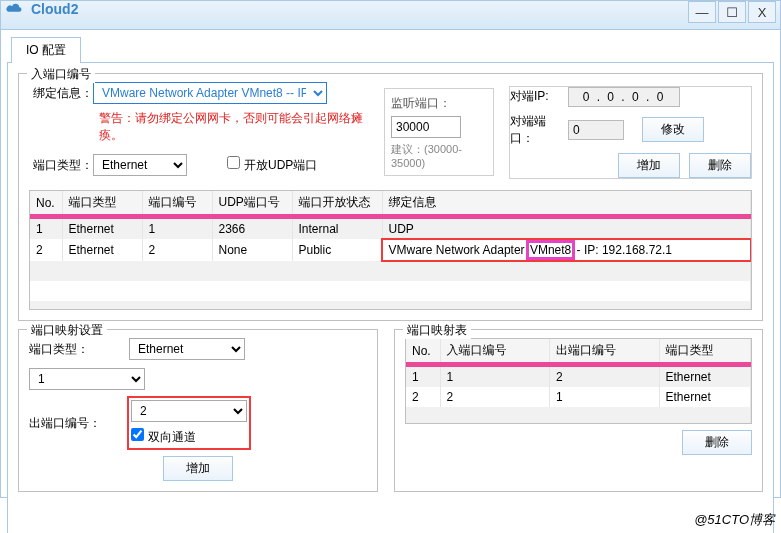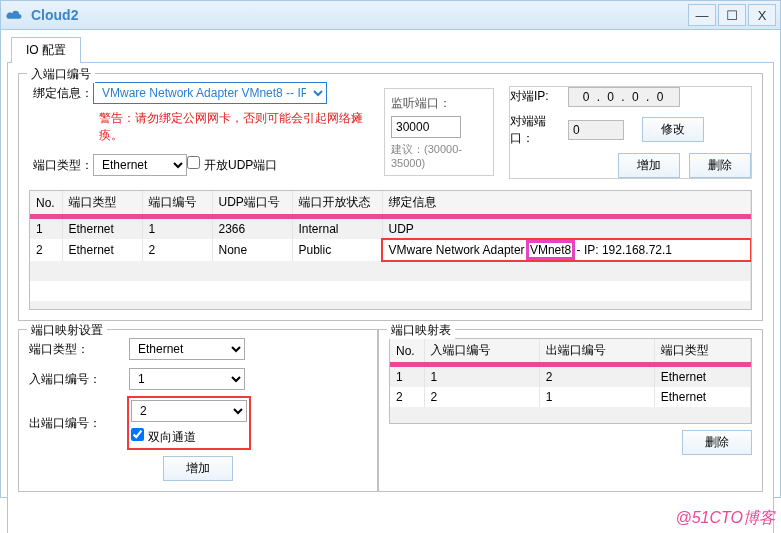--- a/index.html
+++ b/index.html
@@ -1,17 +1,17 @@
 <!DOCTYPE html>
 <html><head>
 <meta charset="utf-8">
 <style>
 * { box-sizing: border-box; margin: 0; padding: 0; font-family: "Microsoft YaHei", Arial, sans-serif; font-size: 12px; }
 body { background: #fff; width: 781px; height: 533px; position: relative; }
-.titlebar { height: 30px; background: linear-gradient(#eaf3fb,#d6e8f7); border: 1px solid #a8c8e4; display: flex; align-items: center; padding: 0 4px; }
+.titlebar { height: 30px; background: linear-gradient(#eaf3fb,#d6e8f7); border: 1px solid #a8c8e4; display: flex; padding: 0 4px; }
 .titlebar .logo { color: #3b87c8; font-weight: bold; font-size: 14px; margin-left: 4px; }
 .titlebar .cloud-icon { width: 18px; height: 14px; margin-right: 4px; }
 .titlebar .win-controls { margin-left: auto; display: flex; }
 .titlebar .win-btn { width: 28px; height: 22px; border: 1px solid #a8c8e4; background: #eaf3fb; margin-left: 2px; display: flex; align-items: center; justify-content: center; font-size: 13px; color: #333; }
 .body-wrap { border: 1px solid #a8c8e4; border-top: none; height: 468px; padding: 6px; }
 .tab-row { display: flex; }
 .tab { border: 1px solid #a8c8e4; border-bottom: none; background: #fff; padding: 4px 14px; margin-left: 4px; position: relative; top: 1px; z-index: 2; }
 .tab-panel { border: 1px solid #a8c8e4; height: 473px; padding: 10px; background: #fff; }
 .fieldset { border: 1px solid #c0c0c0; padding: 8px 10px 10px; position: relative; margin-bottom: 8px; }
 .fieldset .legend { position: absolute; top: -8px; left: 8px; background: #fff; padding: 0 4px; }
@@ -27,26 +27,26 @@
 .chk { margin-right: 4px; }
 .btn { border: 1px solid #a8c8e4; background: linear-gradient(#fdfdfd,#eaf3fb); padding: 3px 16px; cursor: pointer; }
 .table { width: 100%; border: 1px solid #c0c0c0; border-collapse: collapse; margin-top: 8px; }
 .table th, .table td { border-right: 1px solid #e5e5e5; padding: 3px 6px; text-align: left; font-weight: normal; }
 .table th { background: #f5f5f5; border-bottom: 5px solid #ec4899; }
 .table tr:nth-child(even) td { background: #f1f1f1; }
 .table-wrap { height: 120px; border: 1px solid #c0c0c0; overflow: hidden; }
 .table-wrap .table { border: none; margin-top: 0; }
 .highlight-red { outline: 2px solid #f33a3a; outline-offset: -1px; }
 .highlight-pink { outline: 3px solid #e445c5; outline-offset: -1px; display: inline-block; padding: 1px 2px; text-align: center; }
-.bottom-area { display: flex; gap: 0; }
+.bottom-area { display: flex; gap: 16px; }
 .fs-map { flex: 0 0 360px; }
 .fs-table { flex: 1; }
 .ip-box { background: #f0f0f0; border: 1px solid #bbb; width: 112px; text-align: center; letter-spacing: 2px; padding: 2px; }
 .small-in { width: 56px; background: #f0f0f0; border: 1px solid #bbb; padding: 2px 4px; }
-.watermark { position: absolute; right: 6px; bottom: 4px; color: #ec4899; font-size: 16px; font-style: italic; }
+.watermark { position: absolute; right: 6px; bottom: 4px; color: #000000; font-size: 13px; font-style: italic; }
 .sel-boxed { outline: 2px solid #f33a3a; padding: 2px; display: inline-block; }
 .map-row { display: flex; align-items: center; margin-bottom: 8px; }
 .map-row .lab2 { width: 100px; text-align: left; }
 .map-row select { width: 116px; }
 </style>
 </head>
 <body>
 
 <div class="titlebar">
   <svg class="cloud-icon" viewBox="0 0 24 16">
@@ -72,21 +72,21 @@
       <div class="top-row">
         <div class="col-left">
           <div class="row">
             <label class="lab">绑定信息：</label>
             <select class="select-blue"><option>VMware Network Adapter VMnet8 -- IP: 192.16</option></select>
           </div>
           <div class="warn"><span>警告：</span><span>请勿绑定公网网卡，否则可能会引起网络瘫痪。</span></div>
           <div class="row" style="margin-top:10px">
             <label class="lab">端口类型：</label>
             <select style="width:94px"><option>Ethernet</option></select>
-            <span style=""><input type="checkbox" class="chk" style=""><span>开放UDP端口</span></span>
+            <span style="margin-left:40px"><input type="checkbox" class="chk" style=""><span>开放UDP端口</span></span>
           </div>
         </div>
 
         <div class="col-mid">
           <div>监听端口：</div>
           <input type="text" style="width: 70px; margin: 4px 0px;" value="30000">
           <div style="font-size:11px;color:#888">建议：(30000-35000)</div>
         </div>
 
         <div class="col-right">
@@ -148,21 +148,20 @@
     </div>
 
     <div class="bottom-area">
       <div class="fieldset fs-map">
         <div class="legend">端口映射设置</div>
         <div class="map-row">
           <span class="lab2">端口类型：</span>
           <select><option>Ethernet</option></select>
         </div>
         <div class="map-row">
-          <span class="lab2">入端口编号：</span>
           <select><option>1</option></select>
         </div>
         <div class="map-row">
           <span class="lab2">出端口编号：</span>
           <span class="sel-boxed">
             <select><option>2</option></select><br>
             <span style="display:inline-block;margin-top:6px"><input type="checkbox" checked="" class="chk" style=""><span>双向通道</span></span>
           </span>
         </div>
         <div style="text-align:center;margin-top:4px">

